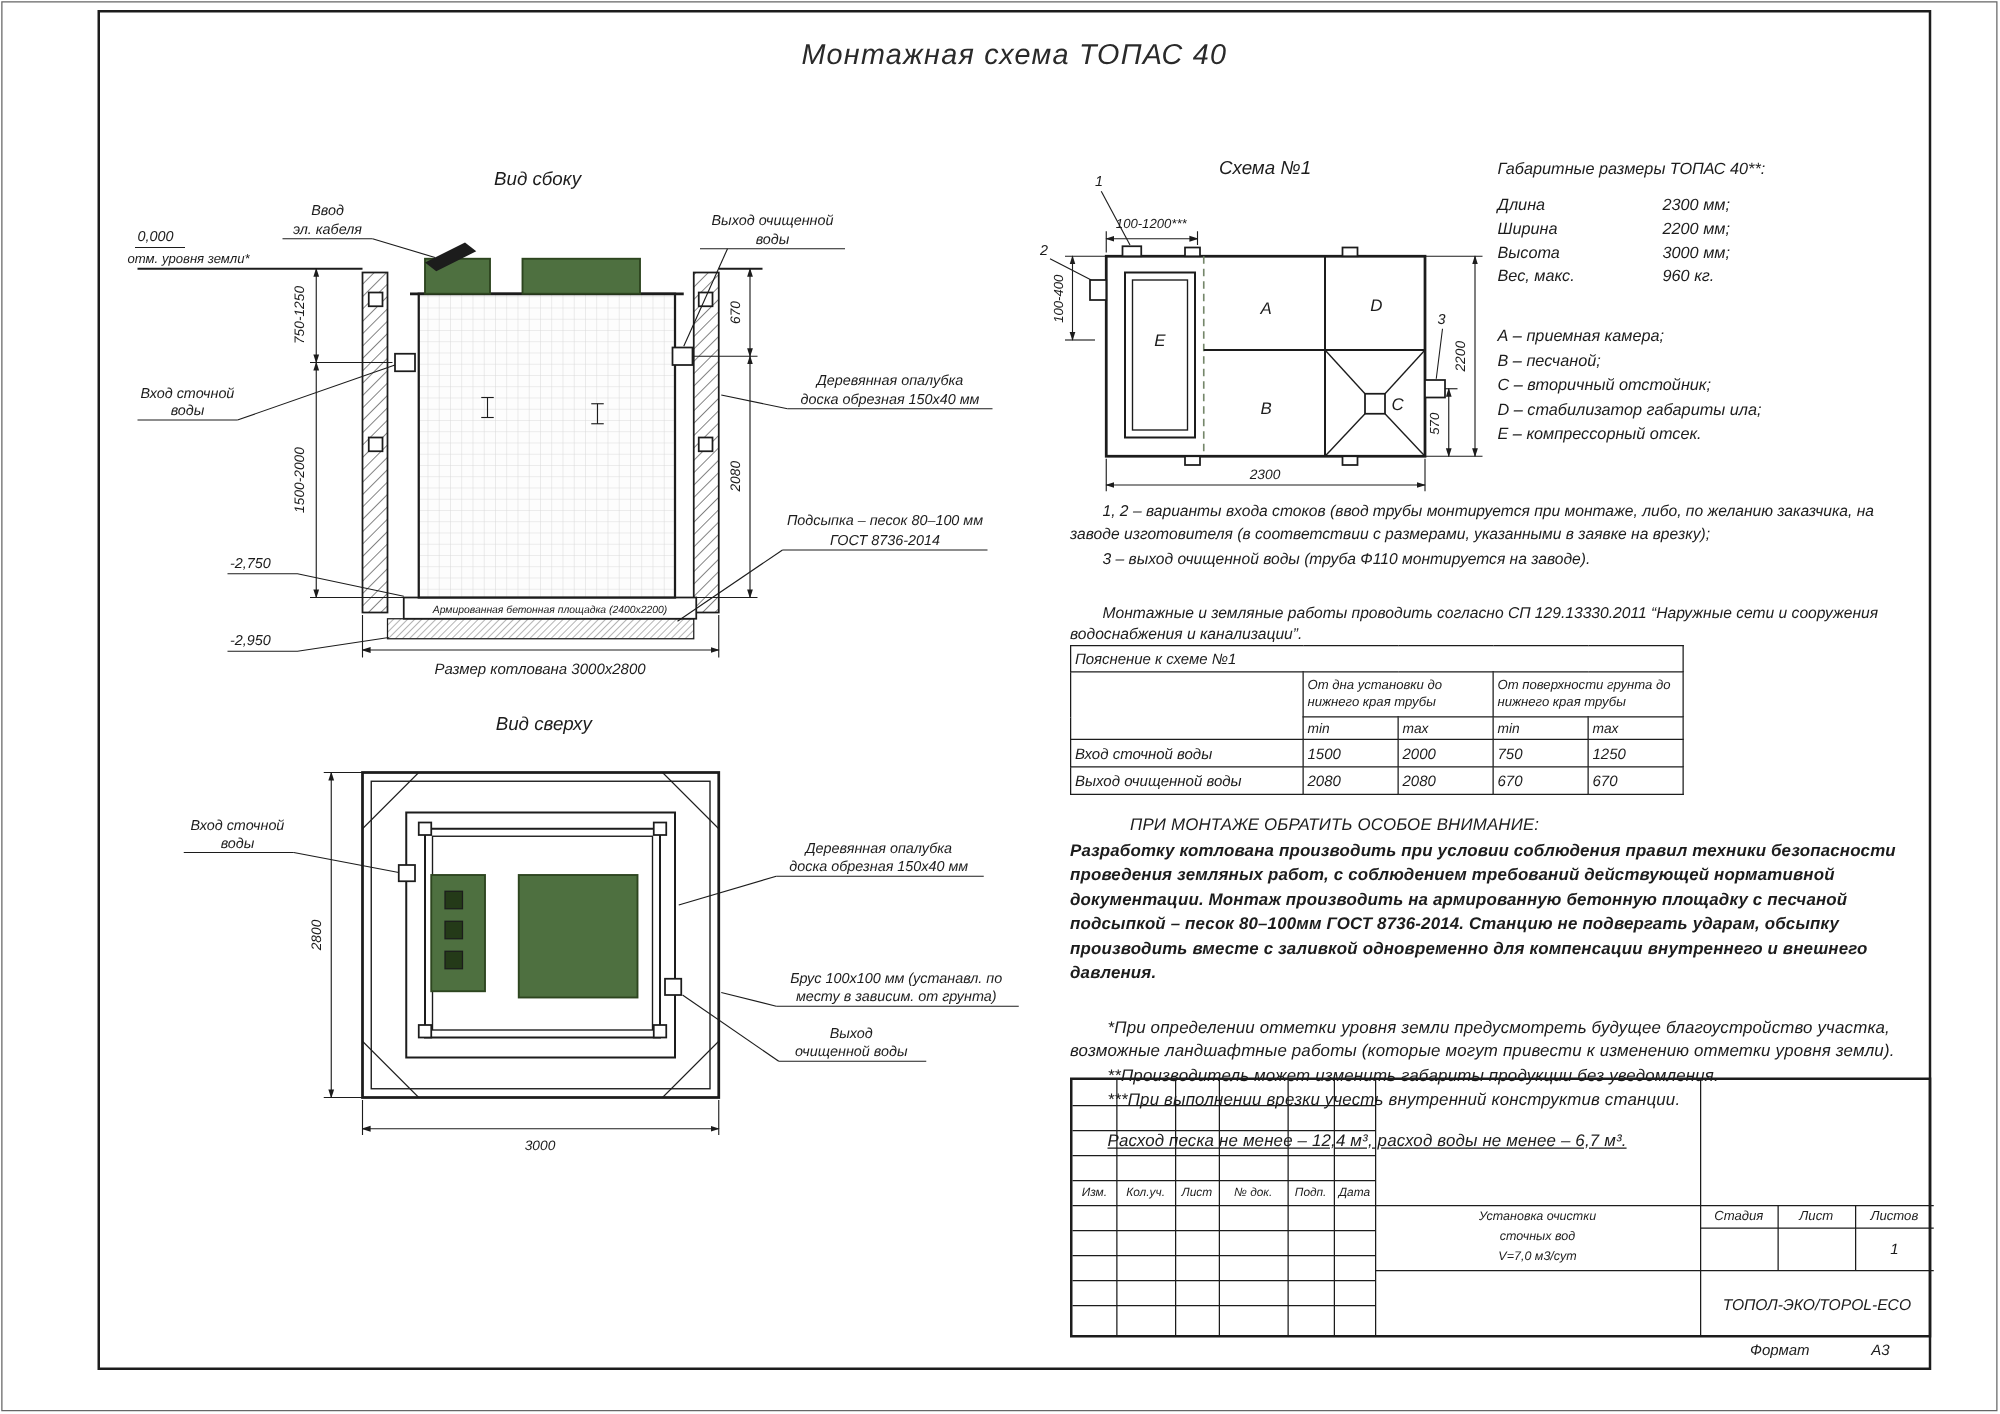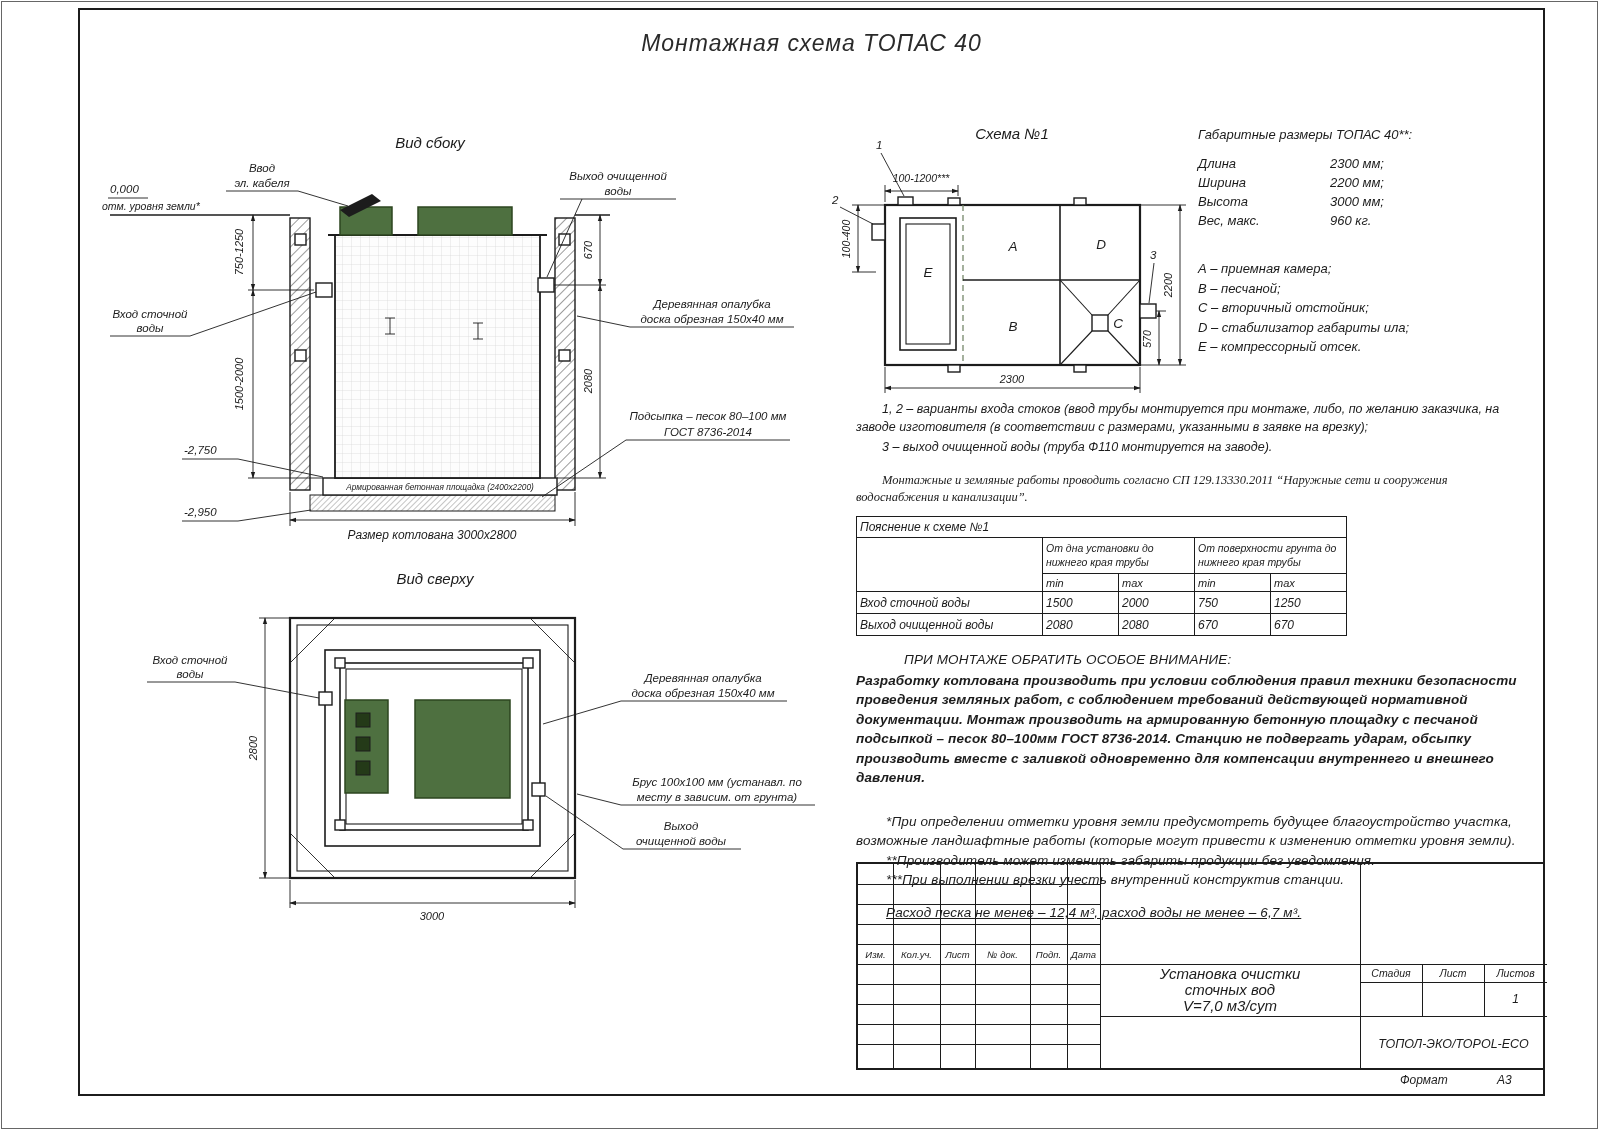--- a/index.html
+++ b/index.html
@@ -29,21 +29,21 @@
   .dkg { fill:#243a18; stroke:#1c1c1c; stroke-width:1; }
 
   .dims-block { left:1198px; top:127px; width:352px; font-size:13px; font-style:italic; }
   .dims-block .db-title { margin-bottom:12px; }
   .db-row { line-height:19px; }
   .db-name { display:inline-block; width:132px; }
   .legend { left:1198px; top:259px; font-size:13px; font-style:italic; line-height:19.5px; }
   .notes { left:856px; top:401px; width:668px; font-size:12.5px; font-style:italic; line-height:17.5px; }
   .notes p { text-indent:26px; }
   .notes .p2 { margin-top:3px; }
-  .notes .p3 { margin-top:15px;font-family:Liberation Serif, serif; }
+  .notes .p3 { margin-top:25px; }
 
   .spec-table { left:856px; top:516px; border-collapse:collapse; table-layout:fixed; width:490px; font-style:italic; font-size:12px; }
   .spec-table td { border:1px solid #1c1c1c; text-align:left; vertical-align:middle; padding:1px 3px; }
   .spec-table .tt { height:21px; }
   .spec-table .gh { font-size:10.5px; line-height:1.25; height:36px; }
   .spec-table .mh { height:18px; font-size:11px; }
   .spec-table .dr td { height:22px; }
 
   .attention { left:856px; top:650px; width:682px; font-size:13.5px; font-style:italic; line-height:19.5px; letter-spacing:.01em; }
   .attention .head { text-indent:48px; }
@@ -441,21 +441,21 @@
     <div class="h" style="top:118px;left:502px;width:187px"></div>
     <div class="h" style="top:152px;left:242px;width:447px"></div>
 
     <div class="cell" style="left:0;top:80px;width:35px;height:20px;font-size:9.5px">Изм.</div>
     <div class="cell" style="left:35px;top:80px;width:47px;height:20px;font-size:9.5px">Кол.уч.</div>
     <div class="cell" style="left:82px;top:80px;width:35px;height:20px;font-size:9.5px">Лист</div>
     <div class="cell" style="left:117px;top:80px;width:55px;height:20px;font-size:9.5px">№ док.</div>
     <div class="cell" style="left:172px;top:80px;width:37px;height:20px;font-size:9.5px">Подп.</div>
     <div class="cell" style="left:209px;top:80px;width:33px;height:20px;font-size:9.5px">Дата</div>
 
-    <div class="cell" style="left:242px;top:100px;width:260px;height:52px;flex-direction:column;font-size:15px;line-height:16px">
+    <div class="cell" style="left:242px;top:100px;width:260px;height:52px;flex-direction:column;font-size:10px;line-height:16px">
       <div>Установка очистки</div>
       <div>сточных вод</div>
       <div>V=7,0 м3/сут</div>
     </div>
 
     <div class="cell" style="left:502px;top:100px;width:62px;height:18px;font-size:10.5px">Стадия</div>
     <div class="cell" style="left:564px;top:100px;width:62px;height:18px;font-size:10.5px">Лист</div>
     <div class="cell" style="left:626px;top:100px;width:63px;height:18px;font-size:10.5px">Листов</div>
     <div class="cell" style="left:626px;top:118px;width:63px;height:34px;font-size:12px">1</div>
 

